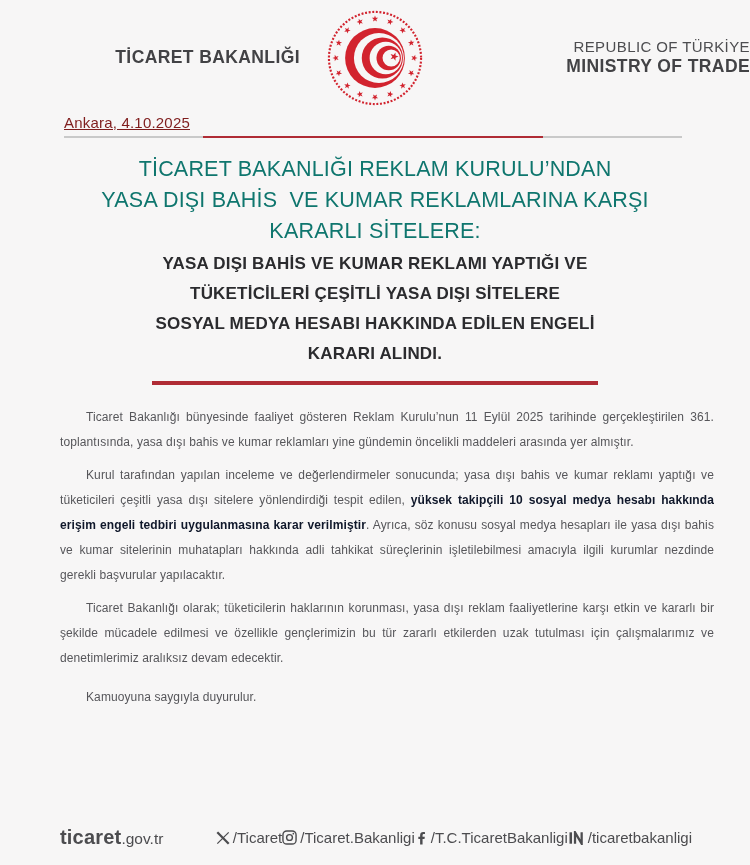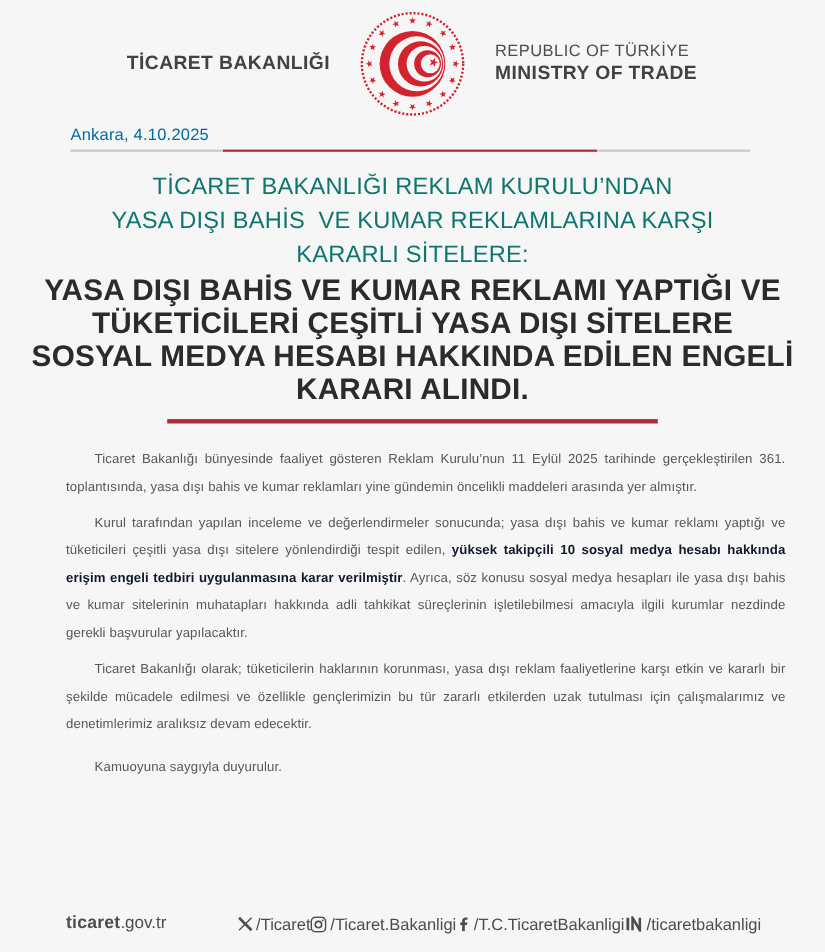--- a/index.html
+++ b/index.html
@@ -10,53 +10,53 @@
   }
   
   .header{
     display:grid; grid-template-columns:1fr 122px 1fr; align-items:center;
     height:100px; padding-top:8px;
   }
   .org{line-height:1.25; letter-spacing:0.4px;}
   .org .l1{font-size:15px; color:#4d4d50;}
   .org .l2{font-size:17.5px; font-weight:bold; color:#424245;}
   .org-tr{text-align:right; padding-right:14px;}
-  .org-en{text-align:left; padding-left:14px;}
+  .org-en{text-align:right; padding-left:14px;}
   .emblem-wrap{display:flex; justify-content:center; align-items:center;}
   .emblem-wrap svg{width:98px; height:98px; display:block;}
   
-  .dateline{margin:6px 64px 5px; font-size:15px; color:#0369a1; letter-spacing:0.2px;}
+  .dateline{margin:6px 64px 5px; font-size:15px; color:#7f1d1d; letter-spacing:0.2px;text-decoration:underline;}
   .rule{
     margin-left:64px; width:618px; height:2px;
     background:linear-gradient(to right,
       #c9c9c9 0%, #c9c9c9 22.5%,
       #b02c35 22.5%, #b02c35 77.5%,
       #c9c9c9 77.5%, #c9c9c9 100%);
   }
   
   .kicker{margin-top:16px; text-align:center; font-size:21.5px; line-height:31px;
     color:#0f766e; letter-spacing:0.2px;}
   .kicker-line, .headline-line{white-space:pre;}
-  .headline{margin-top:2px; text-align:center; font-size:27px; line-height:30px;
+  .headline{margin-top:2px; text-align:center; font-size:17px; line-height:30px;
     font-weight:bold; color:#2b2b2e; letter-spacing:0.2px;}
   .divider{width:446px; height:3.5px; background:#b02c35; margin:12px auto 20px;}
   
   .body{padding:0 36px; font-size:12px; line-height:25px; color:#56565a;
     text-align:justify; letter-spacing:0.1px;margin-left:24px;}
   .body p{margin:0 0 8px; text-indent:26px;}
   .body p.closing{margin-top:14px; text-align:left;}
   .body strong{color:#0f172a;}
   
   .footer{
     position:absolute; left:60px; right:58px; bottom:16px;
     display:flex; justify-content:space-between; align-items:center;
     font-size:15px; color:#4c4c4f;
   }
   .site{font-size:15.5px;}
-  .site b{font-size:16px; letter-spacing:0.2px;}
+  .site b{font-size:20px; letter-spacing:0.2px;}
   .social{display:flex; align-items:center;}
   .social-item{display:flex; gap:3px; align-items:center; text-decoration:none; color:#4c4c4f;}
   .social-item svg{display:block;}
 </style>
 </head>
 <body>
 
 <div class="page">
 
   <div class="header">

